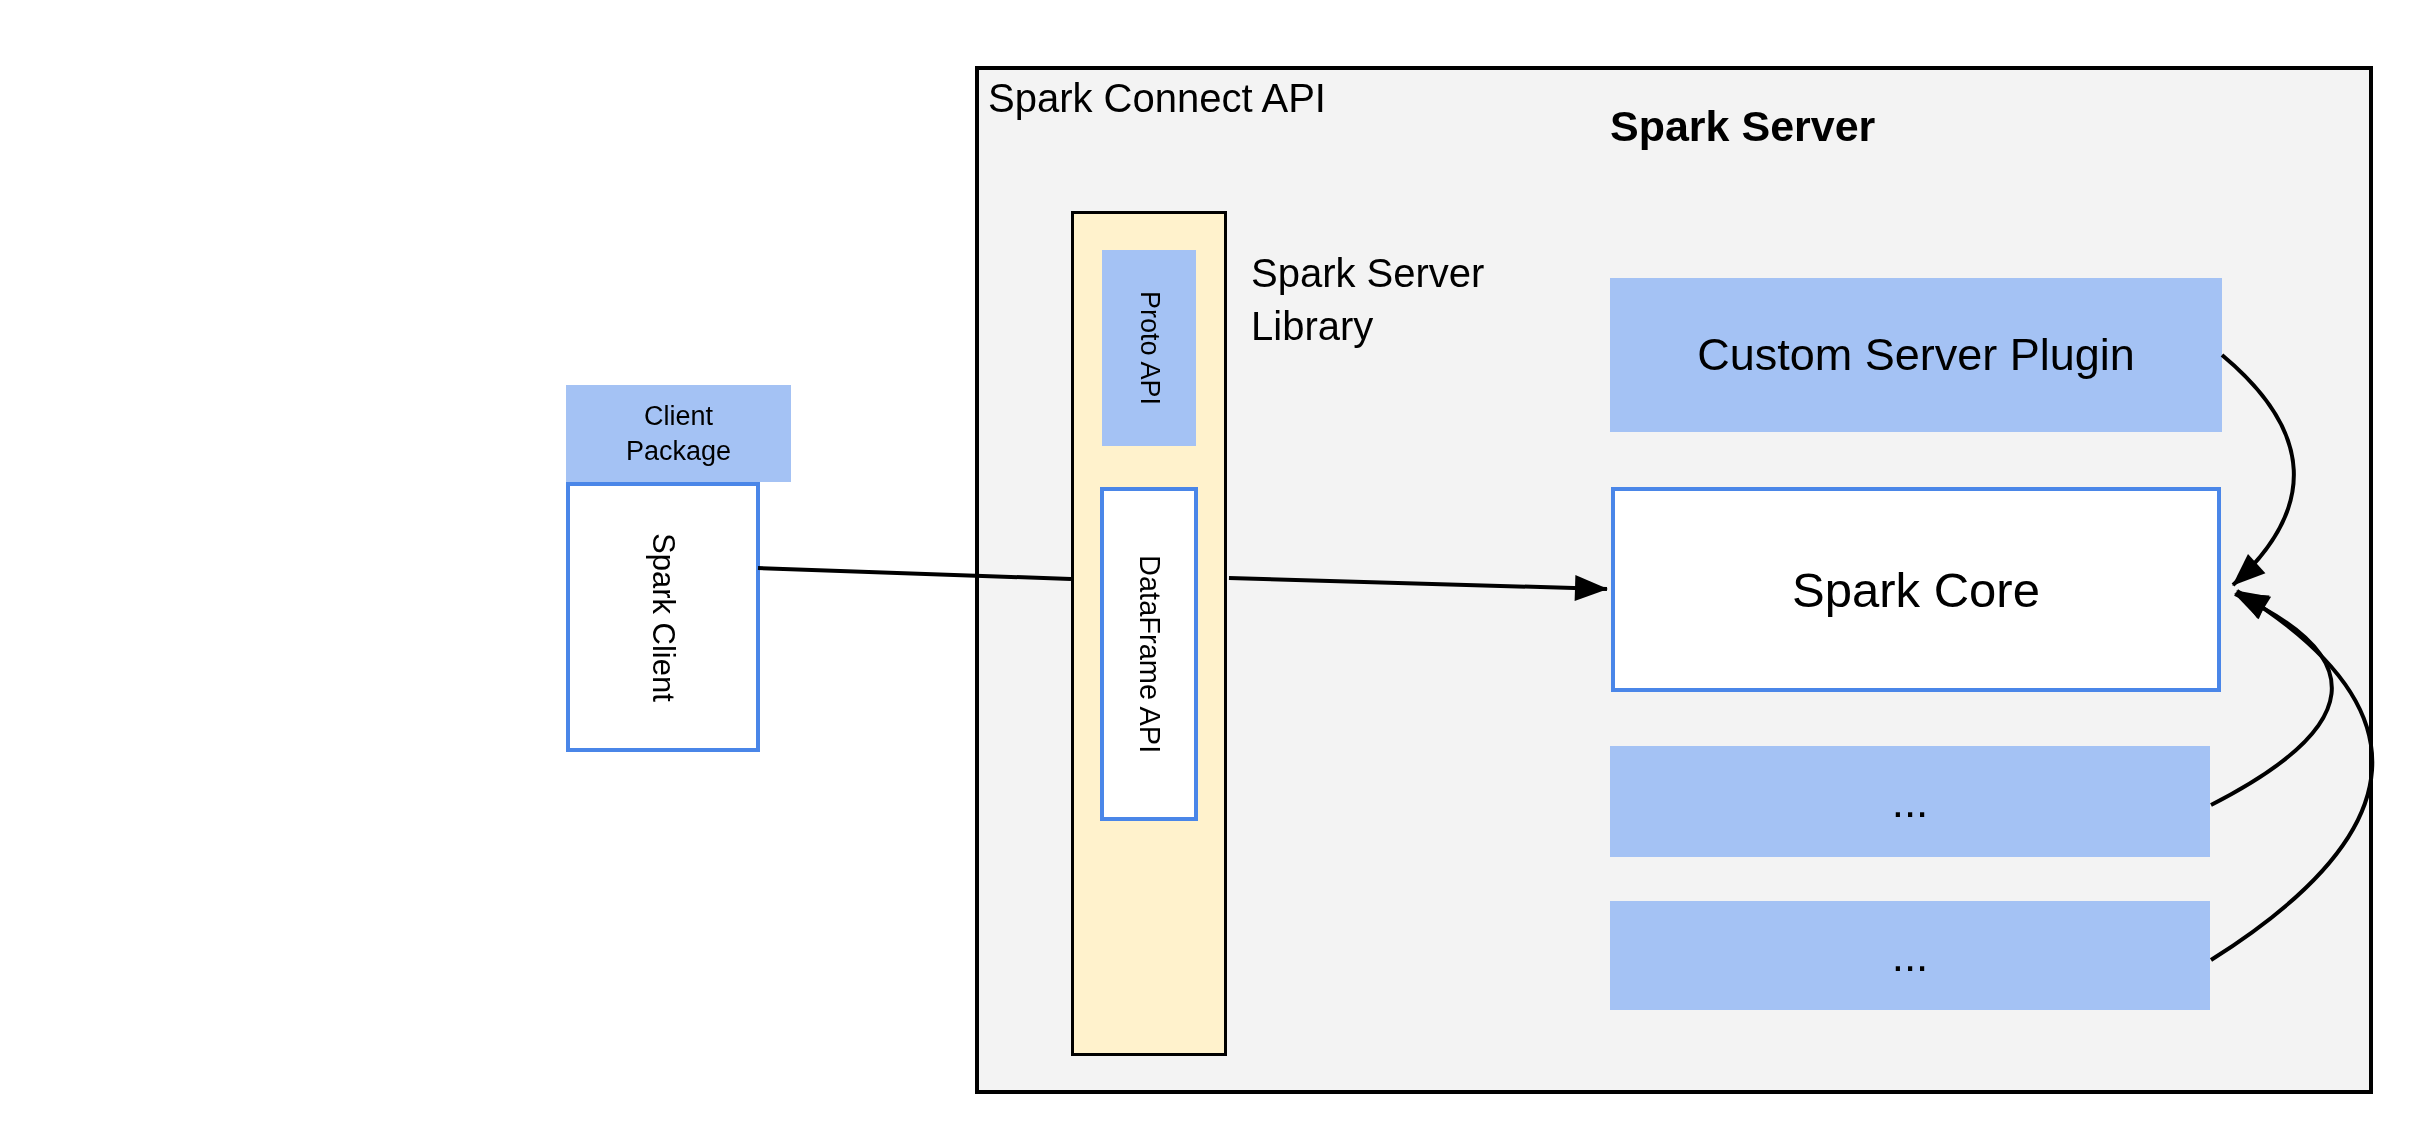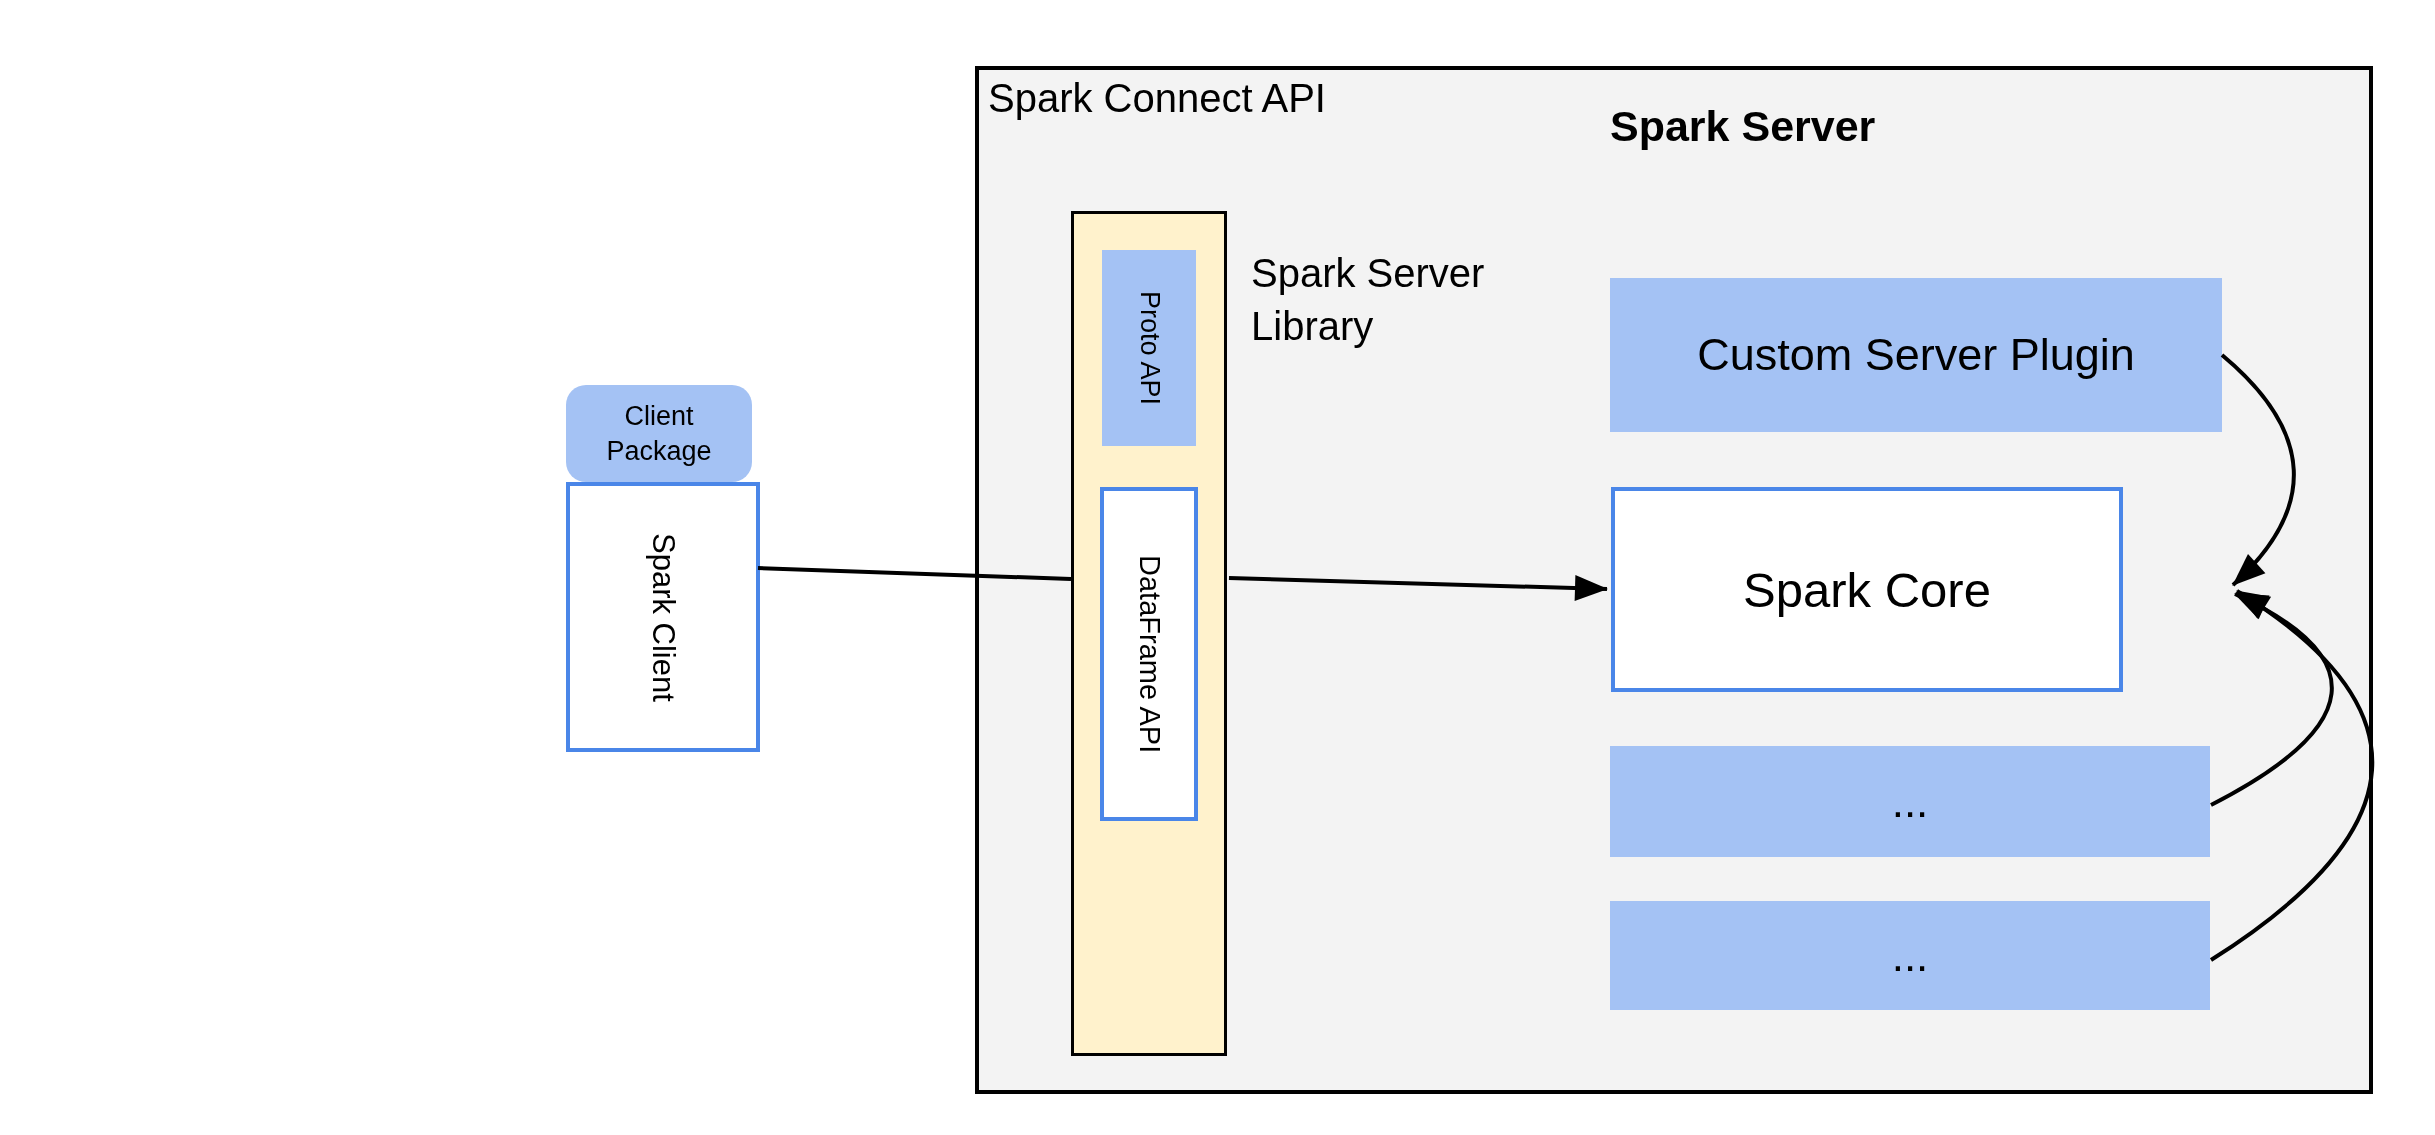--- a/index.html
+++ b/index.html
@@ -27,25 +27,24 @@
     background: var(--green-fill, #d9ead3);
     border: 4px solid #000;
     display: flex; align-items: center; justify-content: center;
     z-index: 1;
   }
   .green-box .label {
     font-size: 48px; line-height: 1.3; text-align: center; width: 400px;
     letter-spacing: -0.5px;
   }
   .client-package {
-    left: 566px; top: 385px; width: 186px; height: 97px;
+    left: 566px; top: 385px; width: 225px; height: 97px;
     background: var(--blue-fill, #a4c2f4);
     display: flex; align-items: center; justify-content: center;
     z-index: 2;
-    border-radius: 20px;
   }
   .client-package .label { font-size: 27px; line-height: 1.28; text-align: center; width: 120px; }
   .spark-client-box {
     left: 566px; top: 482px; width: 194px; height: 270px;
     background: #fff;
     border: 4px solid var(--blue-border, #4a86e8);
     display: flex; align-items: center; justify-content: center;
     z-index: 2;
   }
 
@@ -94,21 +93,21 @@
   }
 
   
   .plugin-box {
     left: 1610px; top: 278px; width: 612px; height: 154px;
     background: var(--blue-fill, #a4c2f4);
     display: flex; align-items: center; justify-content: center;
     font-size: 45px; z-index: 2;
   }
   .core-box {
-    left: 1611px; top: 487px; width: 512px; height: 205px;
+    left: 1611px; top: 487px; width: 610px; height: 205px;
     background: #fff;
     border: 4px solid var(--blue-border, #4a86e8);
     display: flex; align-items: center; justify-content: center;
     font-size: 49px; z-index: 2;
   }
   .more-box {
     background: var(--blue-fill, #a4c2f4);
     display: flex; align-items: center; justify-content: center;
     font-size: 44px; z-index: 2;
   }

